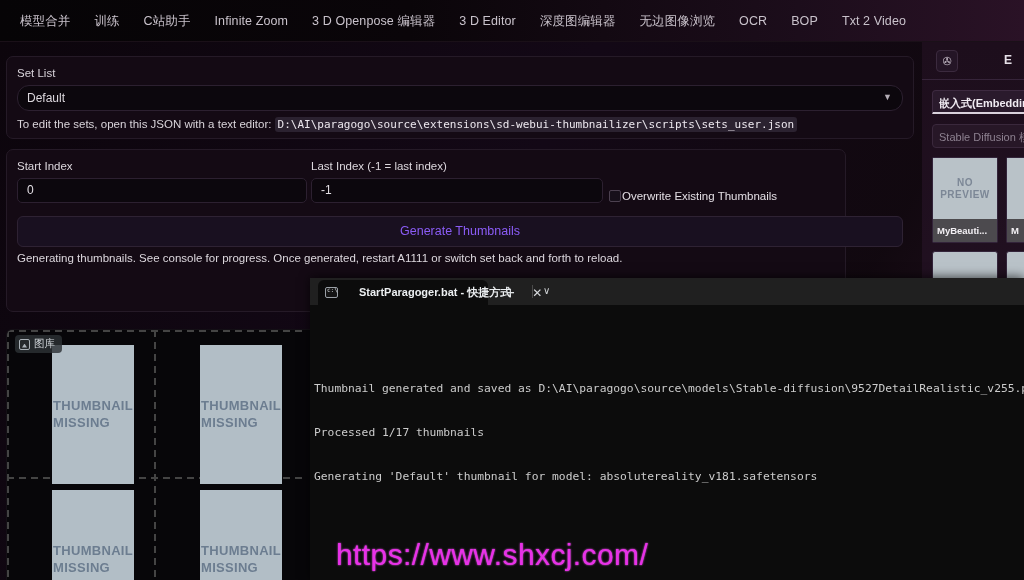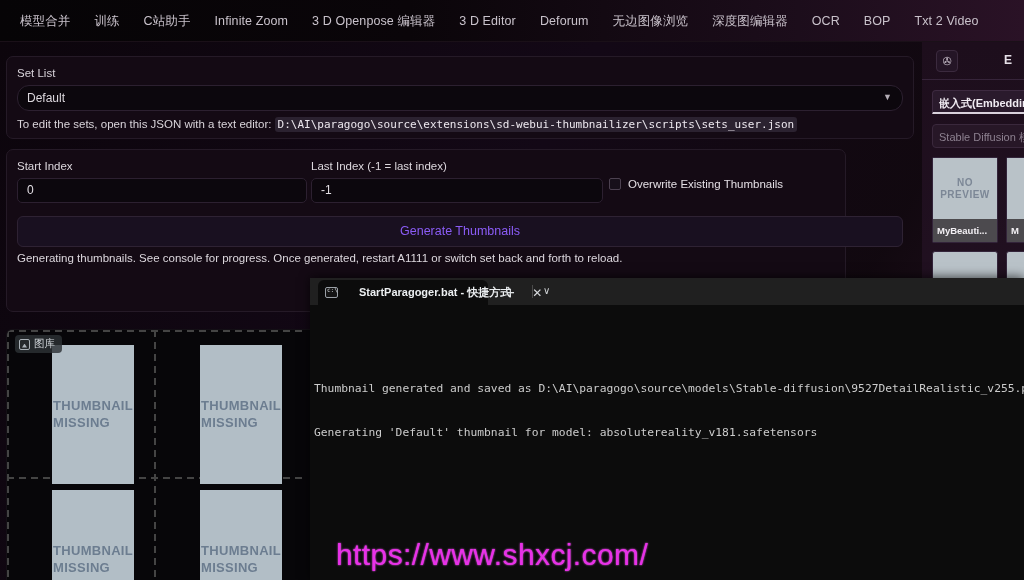--- a/index.html
+++ b/index.html
@@ -184,23 +184,22 @@
 
 <div id="app">
 
   <div class="tabbar">
     <div class="tab">模型合并</div>
     <div class="tab">训练</div>
     <div class="tab">C站助手</div>
     <div class="tab">Infinite Zoom</div>
     <div class="tab">3 D Openpose 编辑器</div>
     <div class="tab">3 D Editor</div>
-    <div class="tab">Deforum</div>
+    <div class="tab">深度图编辑器</div>
     <div class="tab">无边图像浏览</div>
-    <div class="tab">深度图编辑器</div>
     <div class="tab">OCR</div>
     <div class="tab">BOP</div>
     <div class="tab">Txt 2 Video</div>
 
   </div>
 
   <div class="main-wrap">
 
     <div class="panel">
       <div class="lbl setlist-label">Set List</div>
@@ -214,21 +213,21 @@
       </div>
     </div>
 
     <div class="panel2">
       <div class="field-label" style="left:10px; top:10px;">Start Index</div>
       <div class="numinput" style="left:10px; top:28px; width:290px;">0</div>
 
       <div class="field-label" style="left:304px; top:10px;">Last Index (-1 = last index)</div>
       <div class="numinput" style="left:304px; top:28px; width:292px;">-1</div>
 
-      <div style="position:absolute; left:602px; top:28px; display:flex; align-items:center; gap:7px;">
+      <div style="position:absolute; left:602px; top:40px; display:flex; align-items:center; gap:1px;">
         <div class="checkbox"></div>
         <div class="checklabel">Overwrite Existing Thumbnails</div>
       </div>
 
       <div class="genbtn" style="top:66px;">Generate Thumbnails</div>
       <div class="status" style="top:102px;">Generating thumbnails. See console for progress. Once generated, restart A1111 or switch set back and forth to reload.</div>
     </div>
 
     <div class="gallery">
       <div class="gal-sep-top"></div>
@@ -301,20 +300,21 @@
         <span class="term-close">✕</span>
       </div>
       <div class="term-plus">+</div>
       <div class="term-div"></div>
       <div class="term-chev">∨</div>
     </div>
 
     <div class="term-body">
       <div>&nbsp;</div>
       <div>Thumbnail generated and saved as D:\AI\paragogo\source\models\Stable-diffusion\9527DetailRealistic_v255.png</div>
+      <div>Processed 1/17 thumbnails</div>
       <div>Generating 'Default' thumbnail for model: absolutereality_v181.safetensors</div>
       <div>&nbsp;</div>
       
       
       
       
       
 
       
       

